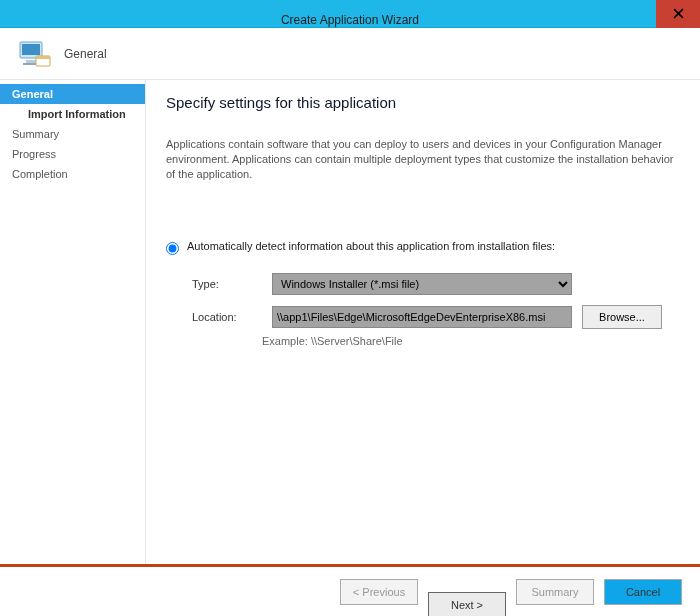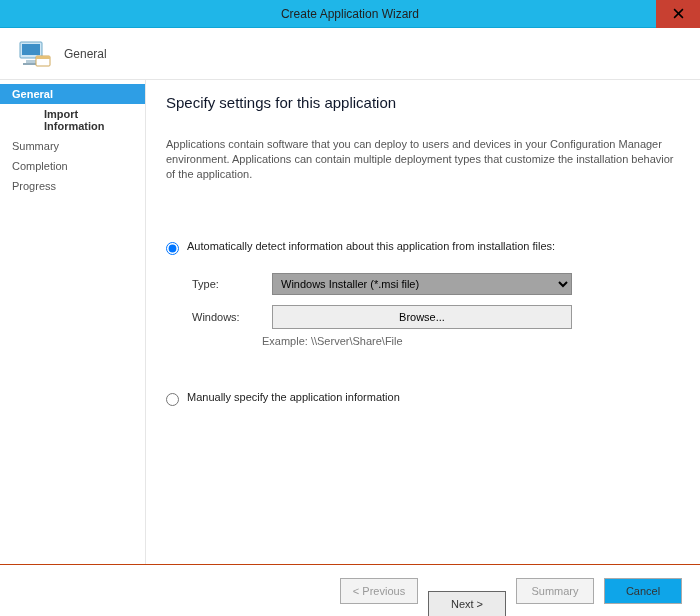--- a/index.html
+++ b/index.html
@@ -1,20 +1,20 @@
 <!DOCTYPE html>
 <html><head>
 <meta charset="utf-8">
 <style>
   * { box-sizing: border-box; font-family: "Segoe UI", Tahoma, sans-serif; }
   html, body { margin:0; padding:0; }
   body { width:700px; height:616px; background:#fff; overflow:hidden; }
 
   .titlebar {
-    height:28px; background:#1fb6e8; display:flex; align-items:center;
+    height:28px; background:#1fb6e8; display:flex; align-items:flex-end;
     justify-content:center; position:relative; border-bottom:1px solid #0fa5d6;
   }
   .titlebar .title { font-size:12px; color:#222; }
   .close-btn {
     position:absolute; right:0; top:0; width:44px; height:28px;
     background:#c84031; display:flex; align-items:center; justify-content:center;
     cursor:pointer;
   }
   .close-btn svg { width:11px; height:11px; }
 
@@ -27,21 +27,21 @@
 
   .body { display:flex; height:calc(616px - 28px - 52px - 52px); }
 
   .sidebar {
     width:146px; border-right:1px solid #e6e6e6; padding-top:4px;
     font-size:11px;
   }
   .sidebar-item {
     padding:4px 12px; color:#555; cursor:pointer;
   }
-  .sidebar-item.sub { padding-left:44px; font-weight:600; color:#333; }
+  .sidebar-item.sub { padding-left:28px; font-weight:600; color:#333; }
   .sidebar-item.selected {
     background:#2e9ee5; color:#fff; font-weight:600;
   }
 
   .main { flex:1; padding:14px 24px 10px 20px; position:relative; }
   .main h2 {
     font-size:15px; font-weight:400; color:#0f172a; margin:0 0 26px 0;
   }
   .intro { font-size:11px; color:#555; line-height:1.35; margin-bottom:58px; }
 
@@ -61,21 +61,21 @@
     font-size:11px; padding:2px 4px; height:22px; border:1px solid #888;
     background:#a3a3a3; width:100%;
   }
   .form-grid .browse-btn {
     height:24px; font-size:11px; background:#eee; border:1px solid #999;
     cursor:pointer; padding:0 1px;
   }
   .example { font-size:11px; color:#666; margin-left:96px; margin-bottom:27px; }
 
   .footer {
-    height:52px; border-top:1px solid #c2410c; display:flex;
+    height:52px; border-top:3px solid #c2410c; display:flex;
     align-items:center; justify-content:flex-end; padding:0 18px; gap:10px;
     background:#fff;
   }
   .footer button {
     min-width:78px; height:26px; font-size:11px;
     border:1px solid #aaa; background:#0ea5e9; cursor:pointer; color:#333;
   }
   .footer button:disabled { color:#999; cursor:default; background:#f3f3f3; }
   .footer button.primary { border:1px solid #666; background:#ebebeb;margin-top:26px; }
 </style>
@@ -106,49 +106,46 @@
     </svg>
   </div>
   <div class="page-label">General</div>
 </div>
 
 <div class="body">
   <div class="sidebar">
     <div class="sidebar-item selected">General</div>
     <div class="sidebar-item sub">Import Information</div>
     <div class="sidebar-item">Summary</div>
+    <div class="sidebar-item">Progress</div>
     <div class="sidebar-item">Completion</div>
-    <div class="sidebar-item">Progress</div>
   </div>
 
   <div class="main">
     <h2>Specify settings for this application</h2>
     <div class="intro">Applications contain software that you can deploy to users and devices in your Configuration Manager environment. Applications can contain multiple deployment types that customize the installation behavior of the application.</div>
 
     <div class="radio-row">
       <input type="radio" name="mode" checked="" style="">
       <label>Automatically detect information about this application from installation files:</label>
     </div>
 
     <div class="form-grid">
       <div class="label">Type:</div>
       <select>
         <option>Windows Installer (*.msi file)</option>
       </select>
       <div></div>
 
-      <div class="label">Windows:</div>
+      <div class="label">Location:</div>
+      <input type="text" value="\\app1\Files\Edge\MicrosoftEdgeDevEnterpriseX86.msi" style="">
       <button class="browse-btn">Browse...</button>
     </div>
     <div class="example">Example: \\Server\Share\File</div>
 
-    <div class="radio-row">
-      <input type="radio" name="mode" style="">
-      <label>Manually specify the application information</label>
-    </div>
   </div>
 </div>
 
 <div class="footer">
   <button disabled="">&lt; Previous</button>
   <button class="primary">Next &gt;</button>
   <button disabled="">Summary</button>
   <button>Cancel</button>
 </div>
 

